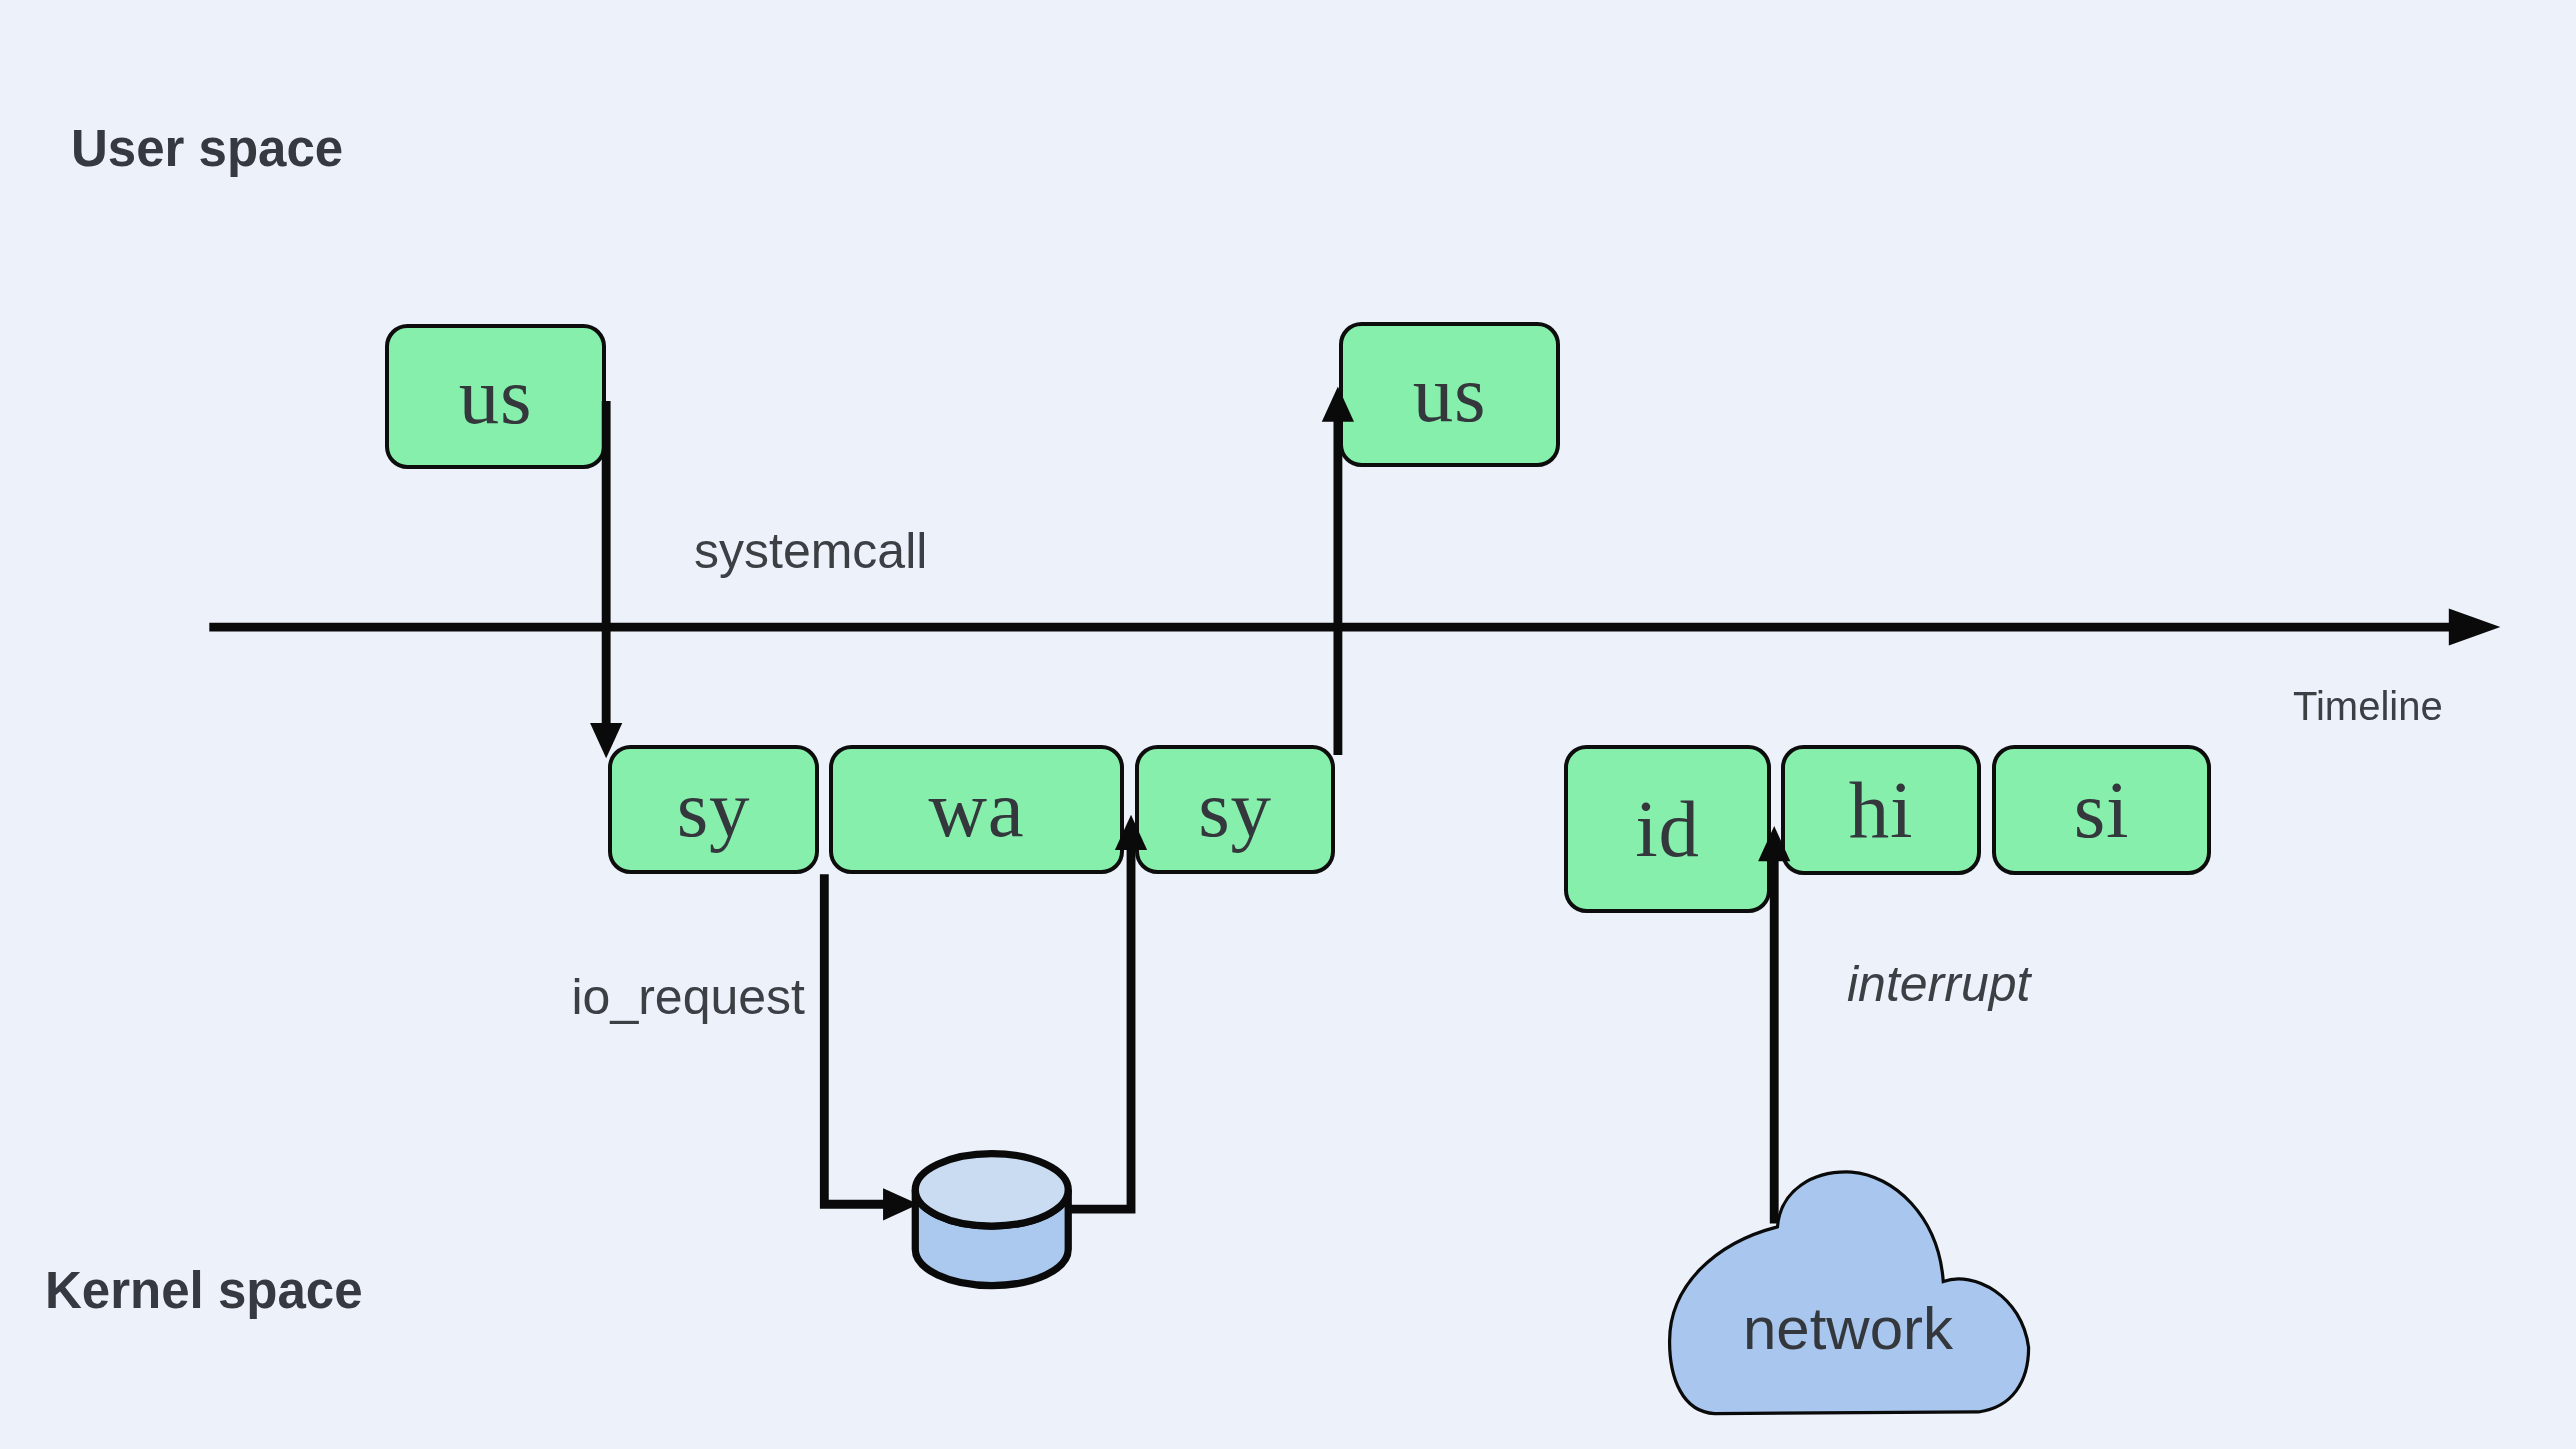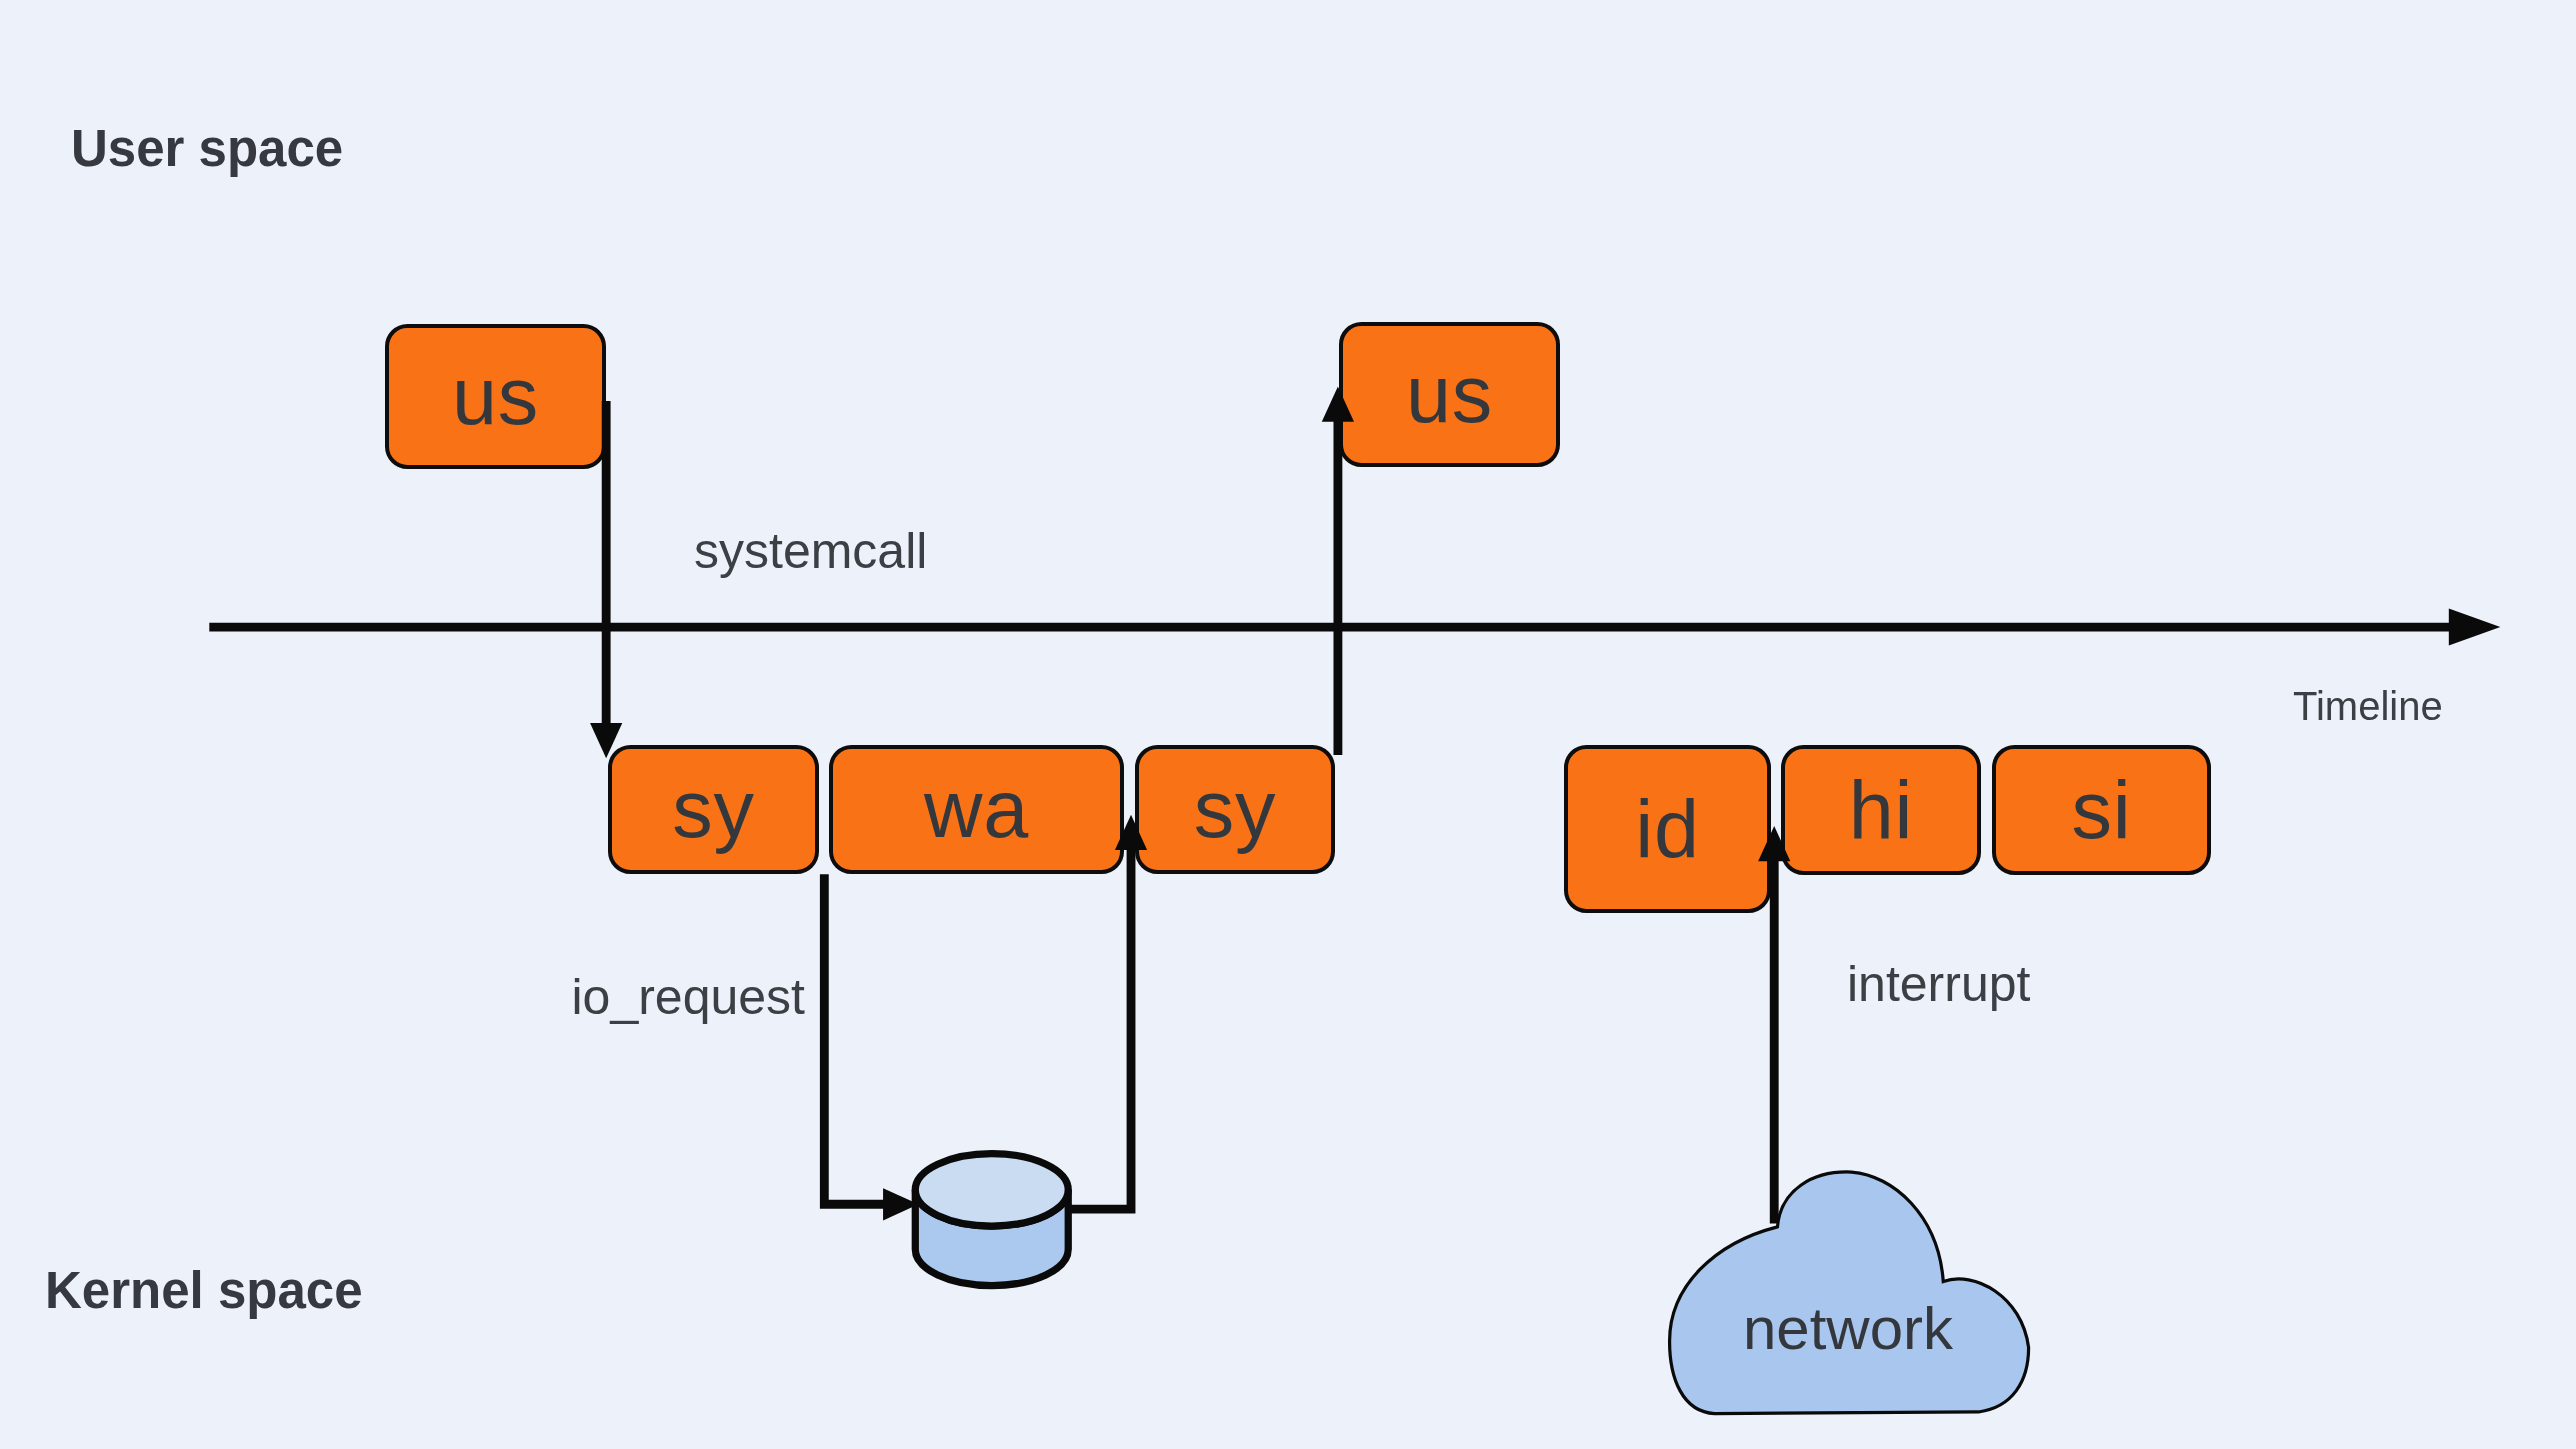--- a/index.html
+++ b/index.html
@@ -5,23 +5,23 @@
   html,body{margin:0;padding:0;}
   body{
     width:2576px;height:1449px;overflow:hidden;
     font-family:"Liberation Sans","DejaVu Sans",sans-serif;
     background:#edf1fa;
   }
   .canvas{position:relative;width:2576px;height:1449px;background:#edf1fa;}
   .layer{position:absolute;left:0;top:0;width:2576px;height:1449px;}
   .box{
     position:absolute;box-sizing:border-box;
-    background:#f97316;border:4px solid #0d0d0d;border-radius:22.5px;
+    background:#86efac;border:4px solid #0d0d0d;border-radius:22.5px;
     display:flex;align-items:center;justify-content:center;
-    font-size:81px;color:#34383d;letter-spacing:0.8px;
+    font-size:81px;color:#34383d;letter-spacing:0.8px;font-family:Liberation Serif, serif;
   }
   .space-label{
     position:absolute;font-size:51px;font-weight:bold;color:#36393f;white-space:nowrap;
   }
   .note{
     position:absolute;font-size:50px;color:#3c4045;white-space:nowrap;line-height:1.15;
   }
   .note.right{text-align:right;}
   .cloud-label{
     position:absolute;font-size:60px;color:#34383d;text-align:center;white-space:nowrap;
@@ -94,21 +94,21 @@
   </svg>
 
   <div class="layer">
     <div class="space-label" style="left:71px;top:119px;">User space</div>
     <div class="space-label" style="left:45px;top:1261px;">Kernel space</div>
 
     <div class="note" style="left:694px;top:523px;">systemcall</div>
 
     <div class="note right" style="left:451px;top:969px;width:354px;">io_request</div>
 
-    <div class="note" style="left:1847px;top:956px;">interrupt</div>
+    <div class="note" style="left:1847px;top:956px;font-style:italic;">interrupt</div>
 
     <div class="note" style="left:2293px;top:683px;font-size:40px;">Timeline</div>
 
     <div class="cloud-label" style="left:1695px;top:1294px;width:306px;">network</div>
   </div>
 
 </div>
 
 
 </body></html>

